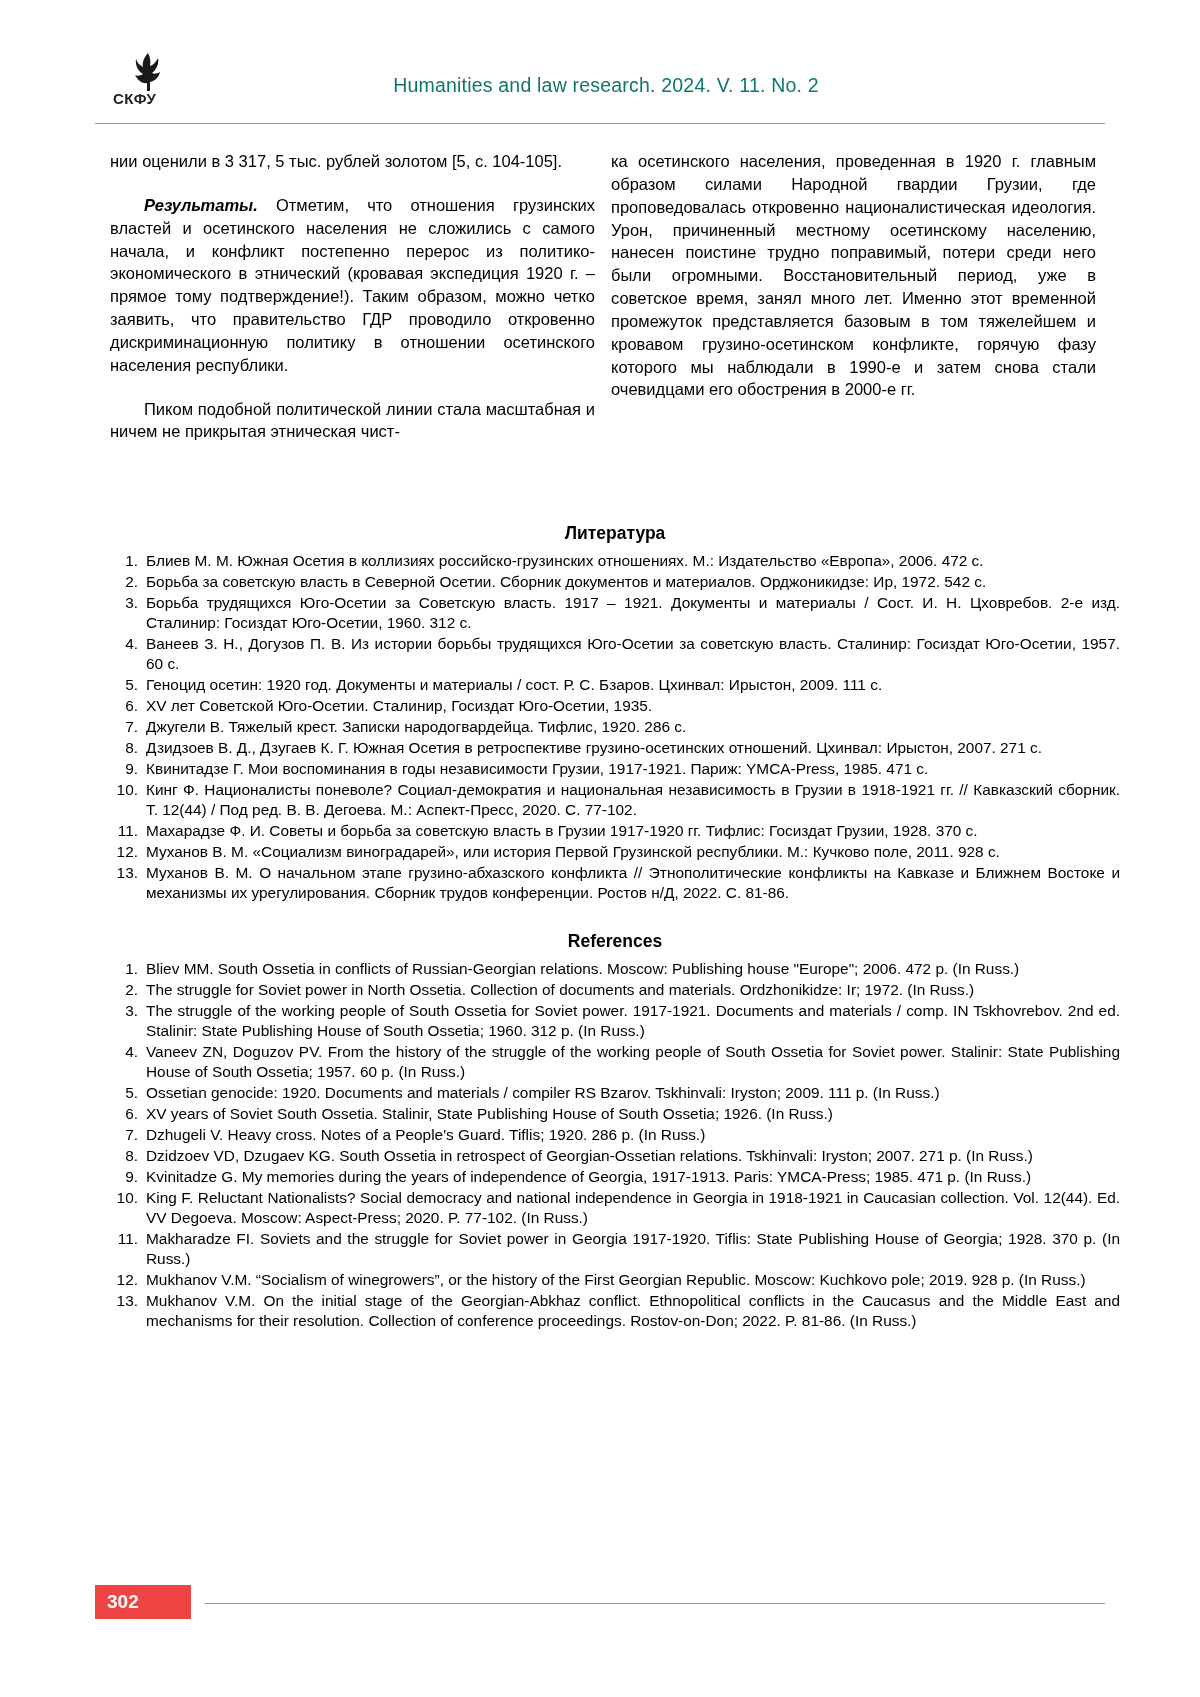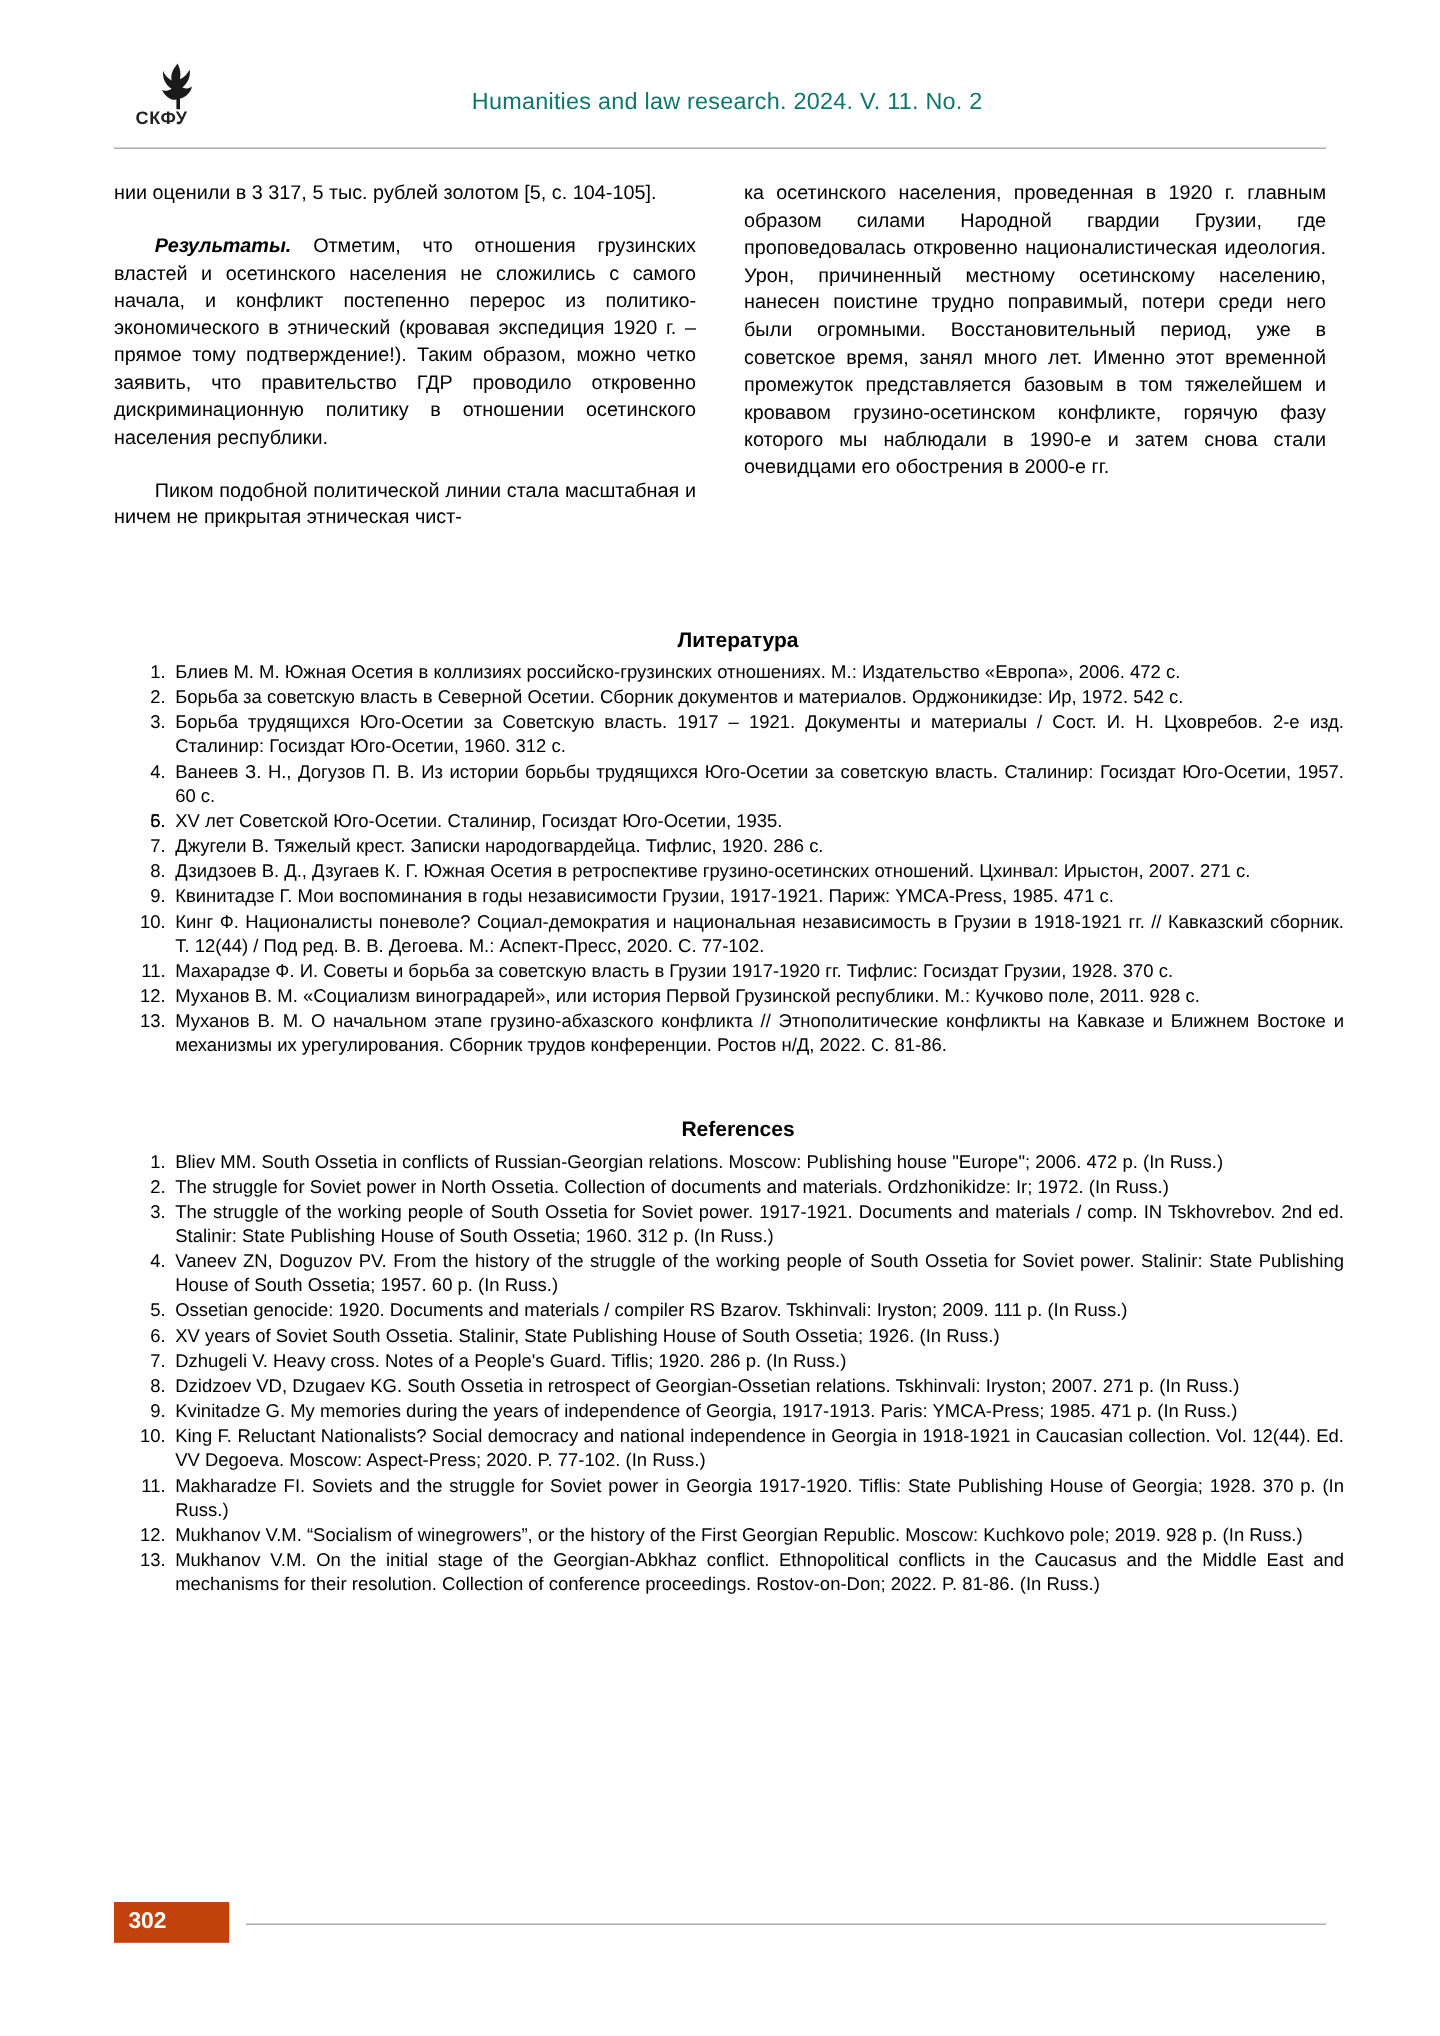--- a/index.html
+++ b/index.html
@@ -68,24 +68,24 @@
     right: 95px;
     top: 123px;
     height: 1px;
     background: #9a9a9a;
   }
 
   
   .columns {
     position: absolute;
     top: 150px;
-    left: 95px;
+    left: 110px;
     width: 1010px;
     display: flex;
-    gap: 40px;
+    gap: 16px;
   }
   .col {
     width: 485px;
     font-size: 16.5px;
     line-height: 1.385;
     text-align: justify;
     hyphens: auto;
   }
   .col p {
     margin: 0;
@@ -147,21 +147,21 @@
     right: 95px;
     bottom: 78px;
     height: 34px;
   }
   .page-num-box {
     position: absolute;
     left: 0;
     top: 0;
     width: 96px;
     height: 34px;
-    background: #c2410c;
+    background: #ef4444;
     color: #ffffff;
     font-size: 19px;
     font-weight: bold;
     display: flex;
     align-items: center;
     padding-left: 12px;
     box-sizing: border-box;
   }
   .footer-rule {
     position: absolute;
@@ -204,21 +204,21 @@
     </div>
   </div>
 
   <div class="section" style="top: 482px;">
     <div class="section-title">Литература</div>
     <ol class="reflist refs-ru">
       <li><span class="num">1.</span><span>Блиев М. М. Южная Осетия в коллизиях российско-грузинских отношениях. М.: Издательство «Европа», 2006. 472 с.</span></li>
       <li><span class="num">2.</span><span>Борьба за советскую власть в Северной Осетии. Сборник документов и материалов. Орджоникидзе: Ир, 1972. 542 с.</span></li>
       <li><span class="num">3.</span><span>Борьба трудящихся Юго-Осетии за Советскую власть. 1917 – 1921. Документы и материалы / Сост. И. Н. Цховребов. 2-е изд. Сталинир: Госиздат Юго-Осетии, 1960. 312 с.</span></li>
       <li><span class="num">4.</span><span>Ванеев З. Н., Догузов П. В. Из истории борьбы трудящихся Юго-Осетии за советскую власть. Сталинир: Госиздат Юго-Осетии, 1957. 60 с.</span></li>
-      <li><span class="num">5.</span></li>
+      <li><span class="num">5.</span><span>Геноцид осетин: 1920 год. Документы и материалы / сост. Р. С. Бзаров. Цхинвал: Ирыстон, 2009. 111 с.</span></li>
       <li><span class="num">6.</span><span>XV лет Советской Юго-Осетии. Сталинир, Госиздат Юго-Осетии, 1935.</span></li>
       <li><span class="num">7.</span><span>Джугели В. Тяжелый крест. Записки народогвардейца. Тифлис, 1920. 286 с.</span></li>
       <li><span class="num">8.</span><span>Дзидзоев В. Д., Дзугаев К. Г. Южная Осетия в ретроспективе грузино-осетинских отношений. Цхинвал: Ирыстон, 2007. 271 с.</span></li>
       <li><span class="num">9.</span><span>Квинитадзе Г. Мои воспоминания в годы независимости Грузии, 1917-1921. Париж: YMCA-Press, 1985. 471 с.</span></li>
       <li><span class="num">10.</span><span>Кинг Ф. Националисты поневоле? Социал-демократия и национальная независимость в Грузии в 1918-1921 гг. // Кавказский сборник. Т. 12(44) / Под ред. В. В. Дегоева. М.: Аспект-Пресс, 2020. С. 77-102.</span></li>
       <li><span class="num">11.</span><span>Махарадзе Ф. И. Советы и борьба за советскую власть в Грузии 1917-1920 гг. Тифлис: Госиздат Грузии, 1928. 370 с.</span></li>
       <li><span class="num">12.</span><span>Муханов В. М. «Социализм виноградарей», или история Первой Грузинской республики. М.: Кучково поле, 2011. 928 с.</span></li>
       <li><span class="num">13.</span><span>Муханов В. М. О начальном этапе грузино-абхазского конфликта // Этнополитические конфликты на Кавказе и Ближнем Востоке и механизмы их урегулирования. Сборник трудов конференции. Ростов н/Д, 2022. С. 81-86.</span></li>
     </ol>
   </div>

